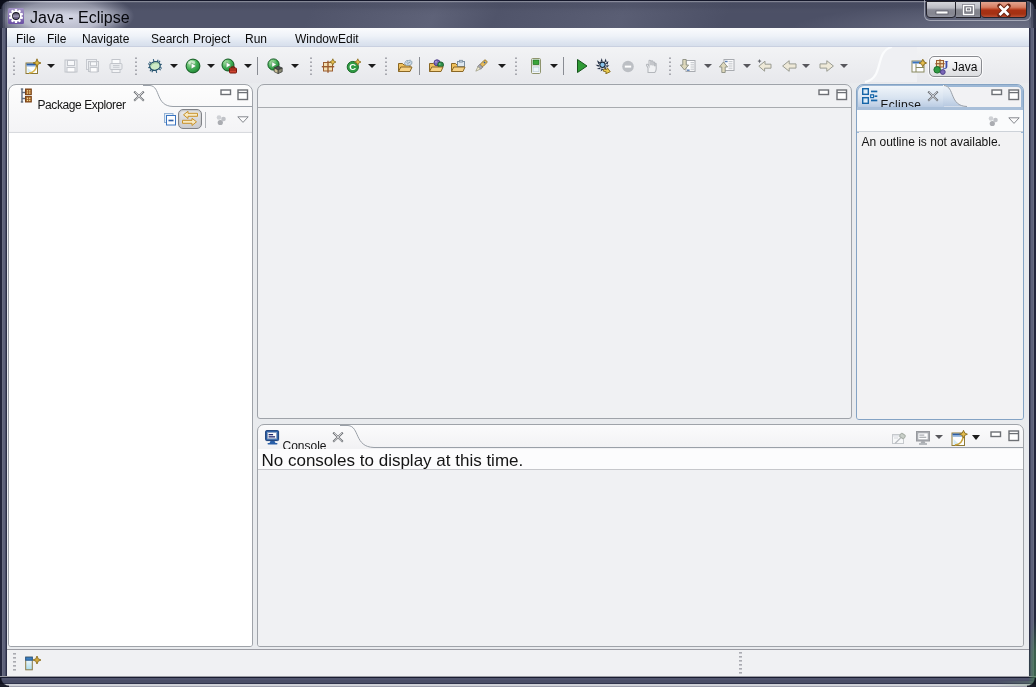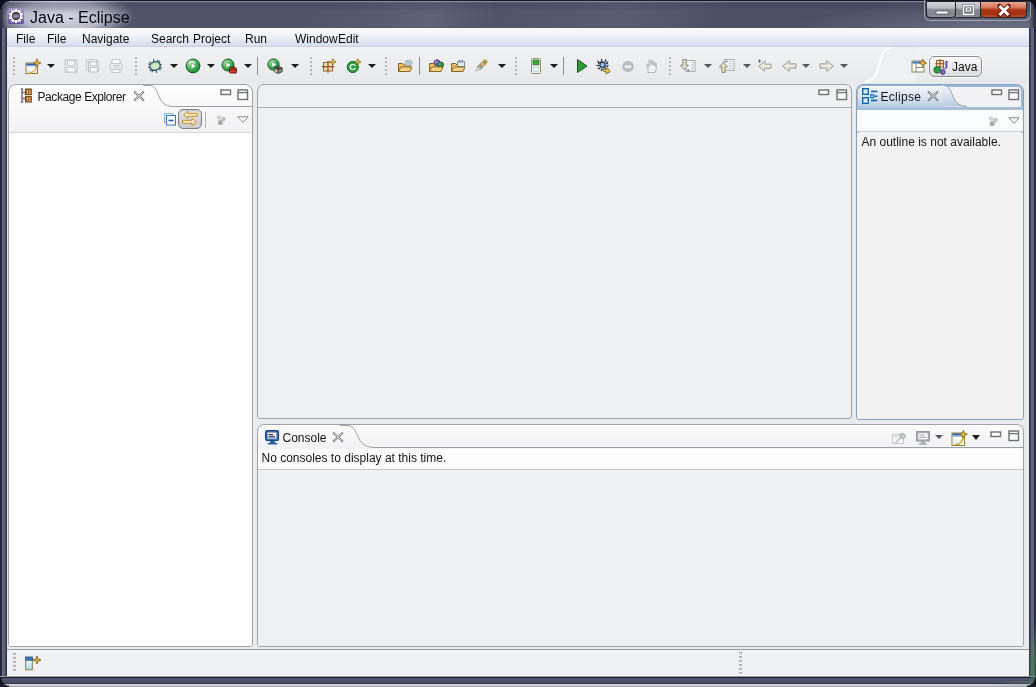--- a/index.html
+++ b/index.html
@@ -66,21 +66,21 @@
   background:linear-gradient(90deg, rgba(110,140,118,0), rgba(104,140,112,.4)); }
 
 .panel { position:absolute; background:#f2f2f4; border:1px solid #9fa3a9; }
 #pkg { left:0.5px; top:0.5px; width:245.5px; height:563px; border-radius:8px 8px 3px 3px;
   background:linear-gradient(180deg,#fdfdfd 0%,#f4f4f6 46px, #f2f2f4 46px); }
 #editor { left:249.5px; top:0.5px; width:595px; height:335px; border-radius:7px 7px 3px 3px; background:#f0f1f3; }
 #outline { left:848.5px; top:0.5px; width:168px; height:336.5px; border-radius:7px 7px 3px 3px; border:1px solid #84a3c4;
   box-shadow: inset 0 0 0 2px #9db8d6; background:#f2f2f4; }
 #console { left:249.5px; top:341px; width:767px; height:222.5px; border-radius:7px 7px 3px 3px;
   background:linear-gradient(180deg,#fbfbfc 0%,#f2f2f4 23px); }
-.ptitle { position:absolute; font-size:12px; color:#151515; }
+.ptitle { position:absolute; font-size:12px; color:#151515;margin-top:8px; }
 .pmin, .pmax { position:absolute; }
 .hline { position:absolute; background:#a4a8ae; height:1px; }
 .corner { position:absolute; width:9px; height:9px; z-index:50; }
 #c-tl { left:0; top:0; background:radial-gradient(circle at 9px 9px, rgba(10,12,24,0) 7px, rgba(10,12,24,.95) 8.2px); }
 #c-tr { right:0; top:0; background:radial-gradient(circle at 0 9px, rgba(10,12,24,0) 7px, rgba(10,12,24,.95) 8.2px); }
 #c-bl { left:0; top:678px; background:radial-gradient(circle at 9px 0, rgba(10,12,24,0) 7px, rgba(10,12,24,.9) 8.2px); }
 #c-br { right:0; top:678px; background:radial-gradient(circle at 0 0, rgba(10,12,24,0) 7px, rgba(10,12,24,.9) 8.2px); }
 </style>
 </head>
 <body>
@@ -540,21 +540,21 @@
     </svg>
     <div class="arw" style="left:714px;top:10px;border-left-width:4.5px;border-right-width:4.5px;border-top-width:5px"></div>
     <svg class="pmin" style="position:absolute;left:732px;top:6px" width="12" height="7" viewBox="0 0 12 7">
         <rect x="1" y="1" width="9.5" height="4.5" fill="#fff" stroke="#6d7075" stroke-width="1.4"></rect>
       </svg>
     <svg class="pmax" style="position:absolute;left:750px;top:5px" width="12" height="12" viewBox="0 0 12 12">
         <rect x="1" y="1" width="9.5" height="9.5" fill="#fff" stroke="#6d7075" stroke-width="1.4"></rect>
         <line x1="1" y1="3.6" x2="10.5" y2="3.6" stroke="#6d7075" stroke-width="1.3"></line>
       </svg>
     <div style="position:absolute;left:0;right:0;top:23.5px;height:20px;background:#fcfcfd"></div>
-    <div style="position:absolute;left:4px;top:26px;font-size:12px;color:#141414">No consoles to display at this time.</div>
+    <div style="position:absolute;left:4px;top:26px;font-size:17px;color:#141414">No consoles to display at this time.</div>
     <div class="hline" style="left:0;right:0;top:43.5px;background:#c6c7cb"></div>
     <div style="position:absolute;left:0;right:0;top:44.5px;bottom:0;background:#f0f1f3;border-radius:0 0 2px 2px"></div>
   </div>
 </div>
 <div id="statusbar">
   <div style="position:absolute;left:6px;top:3px;width:3px;height:20px;background:repeating-linear-gradient(180deg,#aaabb1 0 1px,#c5c6cb 1px 2px,rgba(0,0,0,0) 2px 4px)"></div>
   <svg style="position:absolute;left:18px;top:5px" width="17" height="17" viewBox="0 0 17 17">
     <defs>
         <linearGradient id="fvg" x1="0" y1="0" x2="0" y2="1">
           <stop offset="0" stop-color="#ffffff"></stop>

